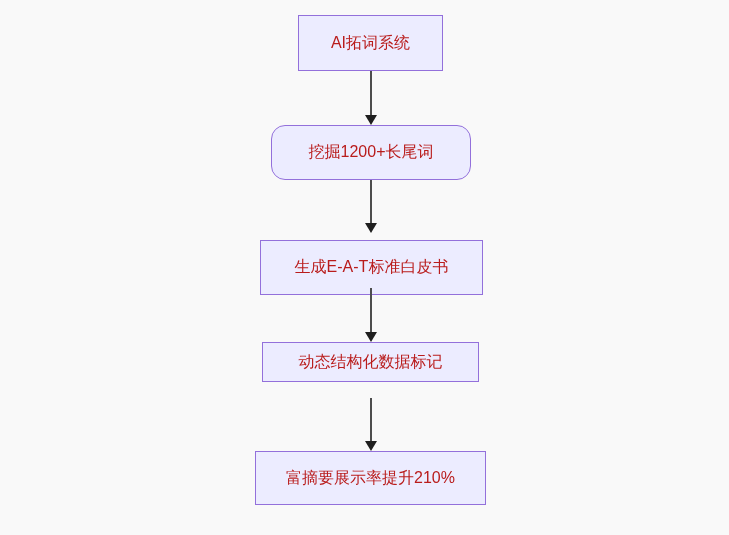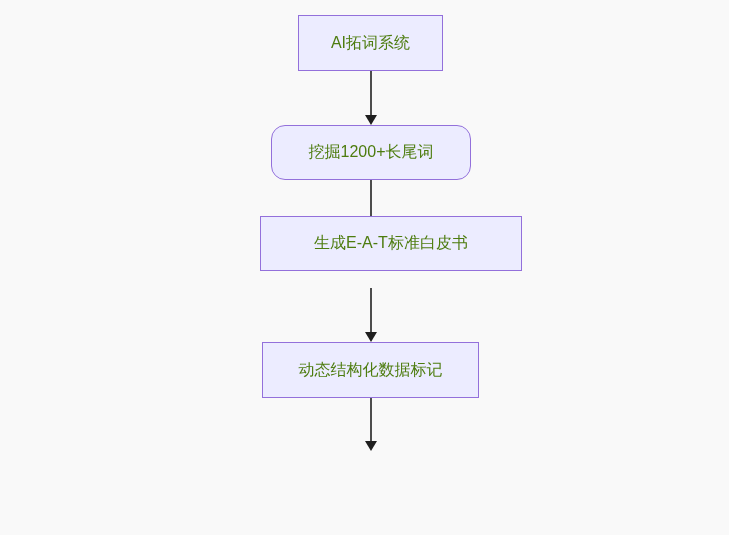--- a/index.html
+++ b/index.html
@@ -13,32 +13,32 @@
     width: 729px;
     height: 535px;
     background: #f9f9f9;
     overflow: hidden;
   }
   .node {
     position: absolute;
     box-sizing: border-box;
     background: #ececff;
     border: 1px solid #9370db;
-    color: #4d7c0f;
+    color: #b91c1c;
     font-size: 16px;
     display: flex;
     align-items: center;
     justify-content: center;
     text-align: right;
     white-space: nowrap;
   }
   .n1 { left: 298px; top: 15px;  width: 145px; height: 56px; }
   .n2 { left: 271px; top: 125px; width: 200px; height: 55px; border-radius: 14px; }
-  .n3 { left: 260px; top: 216px; width: 262px; height: 55px; }
-  .n4 { left: 262px; top: 342px; width: 217px; height: 56px; }
+  .n3 { left: 260px; top: 240px; width: 223px; height: 55px; }
+  .n4 { left: 262px; top: 342px; width: 217px; height: 40px; }
   .n5 { left: 255px; top: 451px; width: 231px; height: 54px; }
 
   .arrow {
     position: absolute;
     left: 364px;       
     width: 14px;
   }
   .a1 { top: 71px;  height: 54px; }
   .a2 { top: 180px; height: 53px; }
   .a3 { top: 288px; height: 54px; }
@@ -97,14 +97,17 @@
 
   <div class="node n4">
     <span>动态结构化数据标记</span>
   </div>
 
   <div class="arrow a4">
     <div class="arrow-line"></div>
     <div class="arrow-head"></div>
   </div>
 
+  <div class="node n5">
+    <span>富摘要展示率提升210%</span>
+  </div>
 
 </div>
 
 </body></html>

